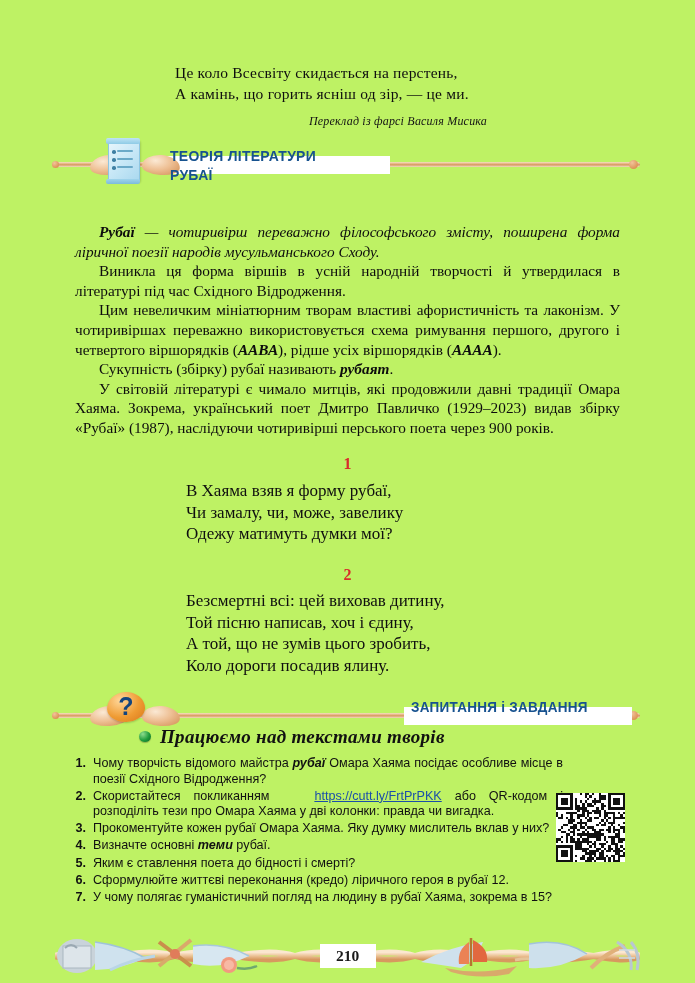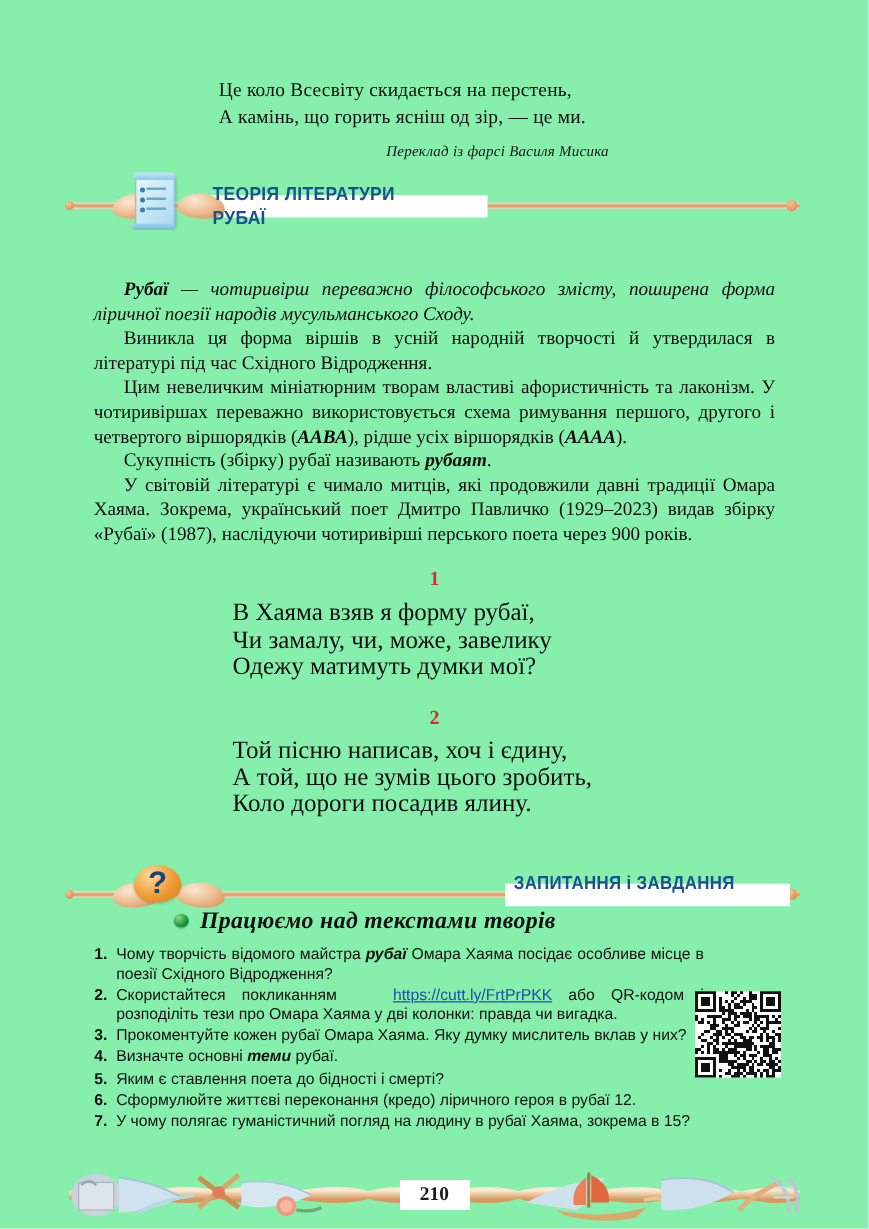--- a/index.html
+++ b/index.html
@@ -4,21 +4,21 @@
 <style>
   html, body {
     margin: 0;
     padding: 0;
     background: #ffffff;
   }
   .page {
     position: relative;
     width: 695px;
     height: 983px;
-    background: #86efac;
+    background: #bef264;
     overflow: hidden;
     font-family: "Liberation Serif", "DejaVu Serif", serif;
     color: #111111;
   }
 
   
   .verse-top {
     position: absolute;
     left: 175px;
     top: 62px;
@@ -229,21 +229,21 @@
     position: absolute;
     width: 695px;
     left: 0;
     text-align: center;
     color: #d92b2b;
     font-weight: bold;
     font-size: 16px;
   }
   .poem {
     position: absolute;
-    font-size: 20px;
+    font-size: 17px;
     line-height: 21.5px;
     color: #0f0f0f;
     white-space: nowrap;
   }
   #poem-1 { left: 186px; top: 480px; }
   #poem-2 { left: 186px; top: 590px; }
 
   
   .subheading {
     position: absolute;
@@ -398,20 +398,21 @@
 
   <div class="poem-num" style="top:455px;">1</div>
   <div class="poem" id="poem-1">
       <div>В Хаяма взяв я форму рубаї,</div>
       <div>Чи замалу, чи, може, завелику</div>
       <div>Одежу матимуть думки мої?</div>
     </div>
 
   <div class="poem-num" style="top:566px;">2</div>
   <div class="poem" id="poem-2">
+      <div>Безсмертні всі: цей виховав дитину,</div>
       <div>Той пісню написав, хоч і єдину,</div>
       <div>А той, що не зумів цього зробить,</div>
       <div>Коло дороги посадив ялину.</div>
     </div>
 
   <div class="ribbon" style="top:693px;">
     <div class="bar"></div>
     <div class="startdot"></div>
     <div class="enddot"></div>
     <div class="white-gap" style="left:352px; width:228px;"></div>

